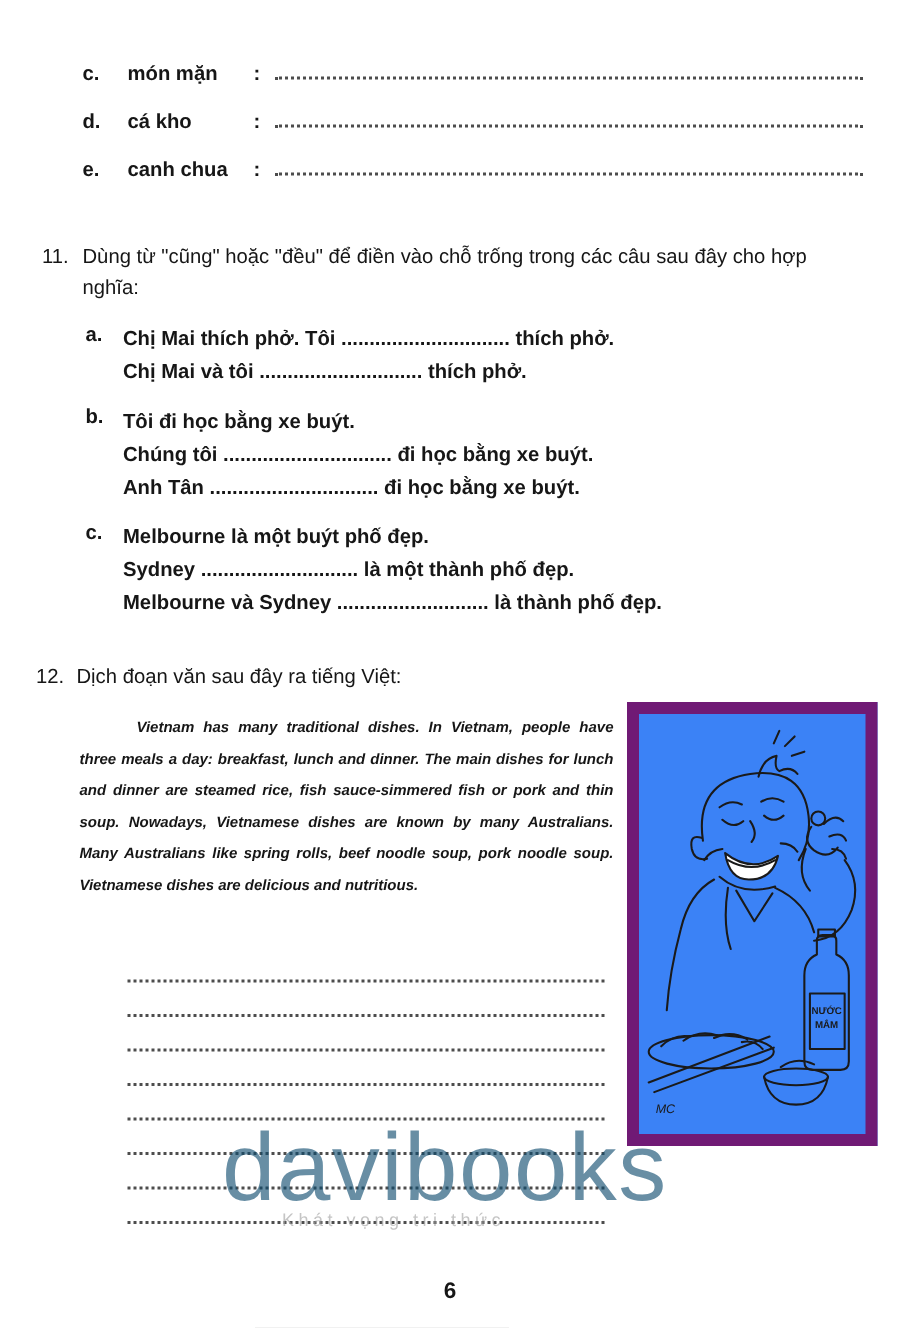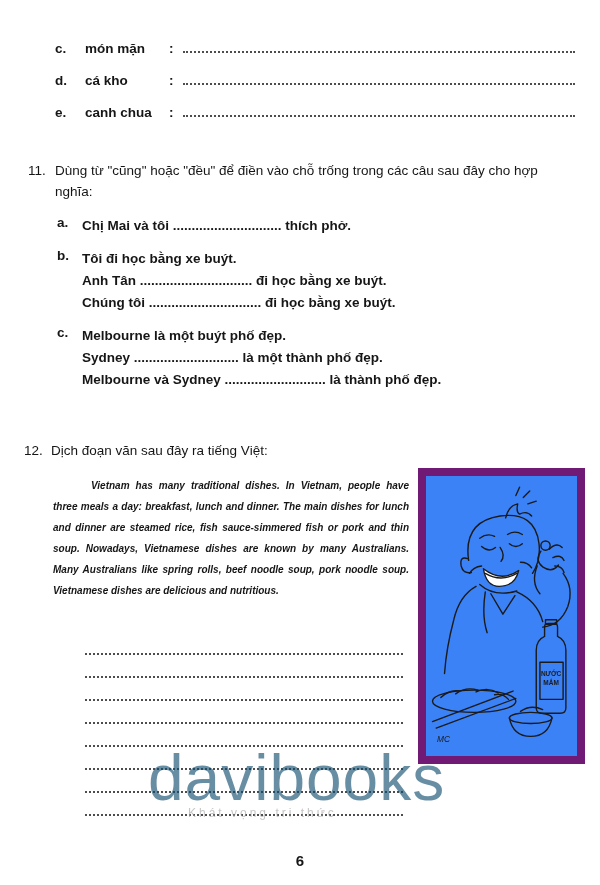--- a/index.html
+++ b/index.html
@@ -81,29 +81,30 @@
 
   <div class="q11">
     <div class="ex-heading">
       <span class="ex-num">11.</span>
       <span class="ex-title">Dùng từ "cũng" hoặc "đều" để điền vào chỗ trống trong các câu sau đây cho hợp nghĩa:</span>
     </div>
     <div class="ex-items">
       <div class="ex-item">
         <span class="item-label">a.</span>
         <span class="item-lines">
+          <div class="sentence">Chị Mai thích phở. Tôi .............................. thích phở.</div>
           <div class="sentence">Chị Mai và tôi ............................. thích phở.</div>
         </span>
       </div>
       <div class="ex-item">
         <span class="item-label">b.</span>
         <span class="item-lines">
           <div class="sentence">Tôi đi học bằng xe buýt.</div>
+          <div class="sentence">Chúng tôi .............................. đi học bằng xe buýt.</div>
           <div class="sentence">Anh Tân .............................. đi học bằng xe buýt.</div>
-          <div class="sentence">Chúng tôi .............................. đi học bằng xe buýt.</div>
         </span>
       </div>
       <div class="ex-item">
         <span class="item-label">c.</span>
         <span class="item-lines">
           <div class="sentence">Melbourne là một buýt phố đẹp.</div>
           <div class="sentence">Sydney ............................ là một thành phố đẹp.</div>
           <div class="sentence">Melbourne và Sydney ........................... là thành phố đẹp.</div>
         </span>
       </div>

